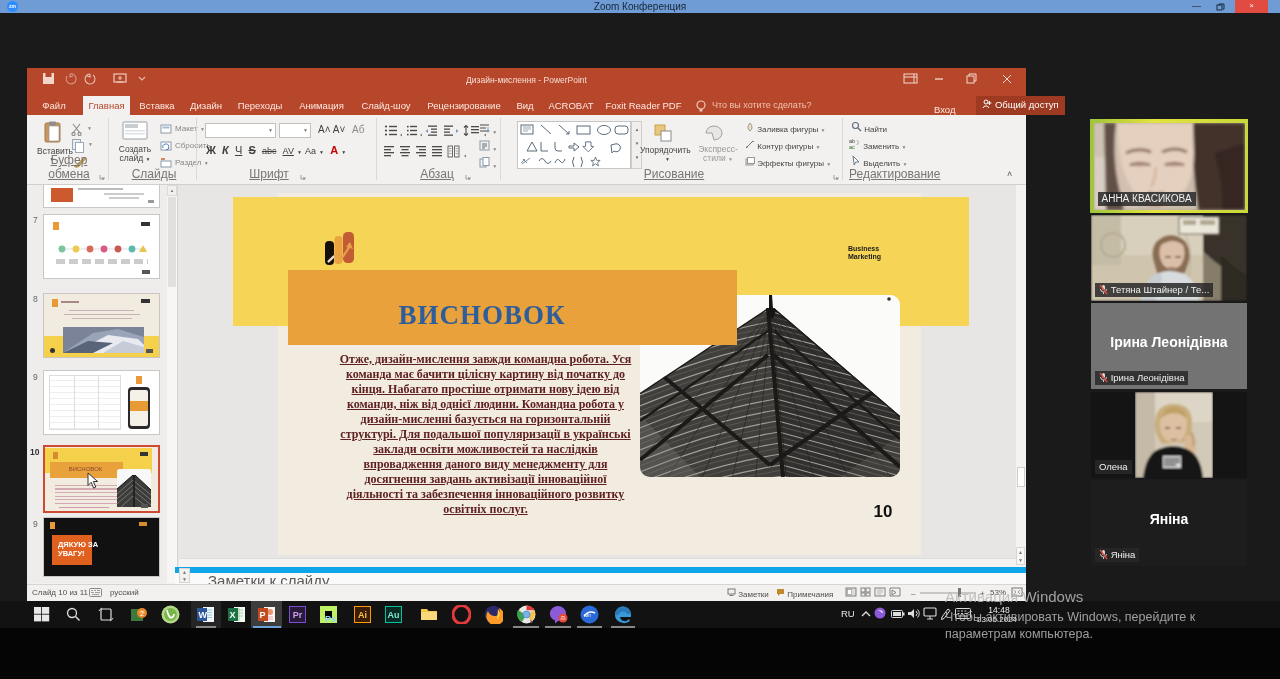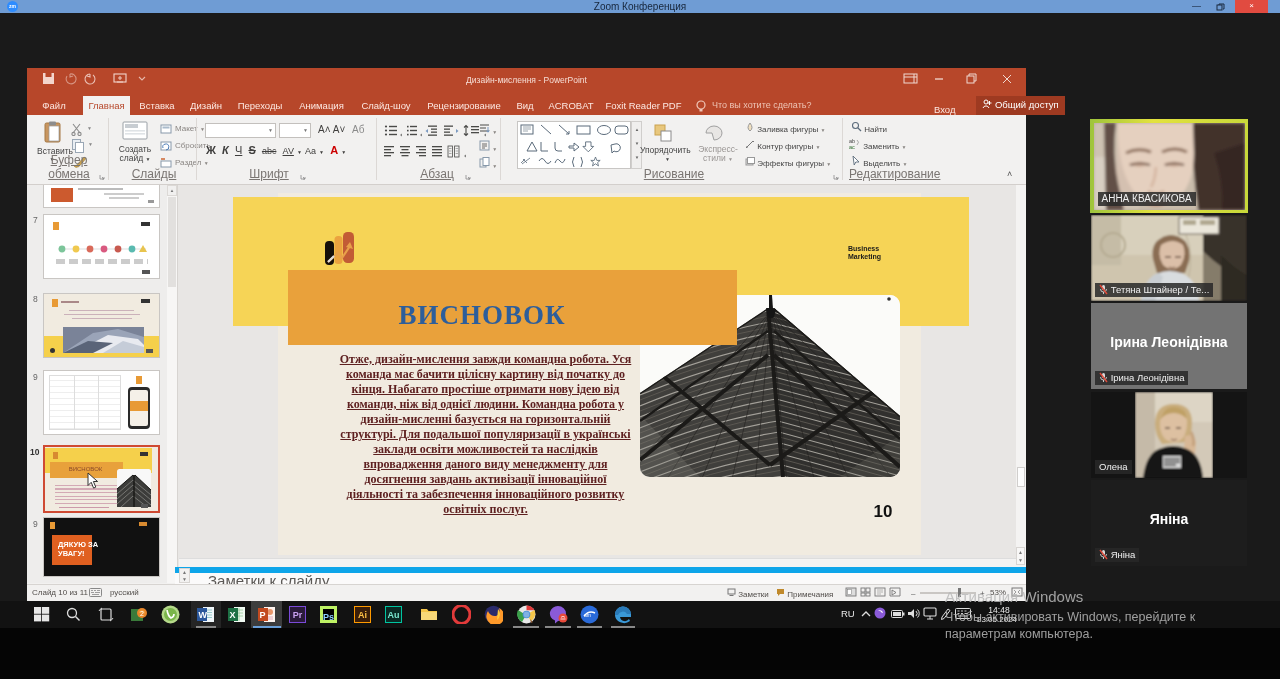--- a/index.html
+++ b/index.html
@@ -592,21 +592,21 @@
     <svg class="abs" style="left:258px;top:5px;" width="18" height="17" viewBox="0 0 18 17">
         <rect x="6" y="1" width="11" height="15" fill="#fdf3ee"></rect>
         <circle cx="12" cy="6" r="3" fill="#e8956a"></circle>
         <path d="M8,11 h7 M8,13 h7" stroke="#d9a" stroke-width=".8"></path>
         <rect x="0" y="2" width="10" height="13" fill="#c24a20"></rect>
         <text x="1.5" y="12" font-size="9" fill="#fff" font-family="Liberation Sans" font-weight="bold">P</text>
       </svg>
     <div class="abs tb-line" style="left:253px;width:28px;background:#6a9fd8;"></div>
 
     <div class="abs adtile" style="left:289px;background:#2a1a3a;border:1px solid #7a4ad8;color:#c9a0f0;">Pr</div>
-    <div class="abs adtile" style="left:320px;background:#000000;border:3px solid #bef264;color:#8ad0ff;">Ps</div>
+    <div class="abs adtile" style="left:320px;background:#000000;border:5px solid #bef264;color:#8ad0ff;">Ps</div>
     <div class="abs adtile" style="left:354px;background:#3a1e0a;border:1px solid #ff9a00;color:#ffc045;">Ai</div>
     <div class="abs adtile" style="left:385px;background:#0a2a24;border:1px solid #00c4a0;color:#7ae8d0;">Au</div>
 
     <svg class="abs" style="left:420px;top:6px;" width="18" height="15" viewBox="0 0 18 15">
         <path d="M1,2 h6 l1.5,2 H17 v9 H1 z" fill="#f5c64a"></path>
         <path d="M1,5 h16 v8 H1 z" fill="#f8d878"></path>
       </svg>
 
     <svg class="abs" style="left:452px;top:4px;" width="19" height="19" viewBox="0 0 19 19">
         <ellipse cx="9.5" cy="9.5" rx="8.5" ry="9" fill="none" stroke="#e23a3a" stroke-width="3"></ellipse>

